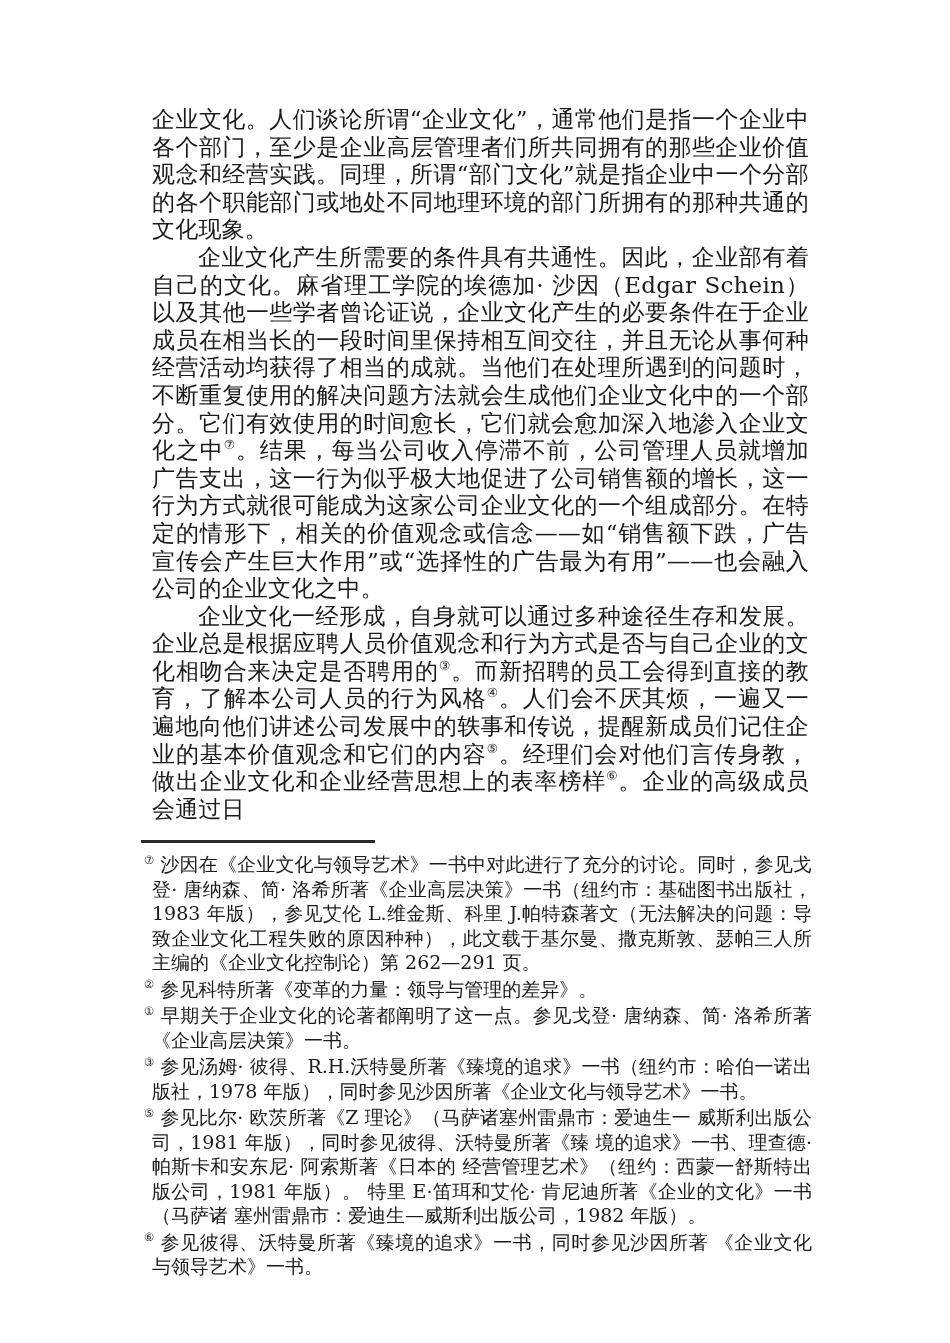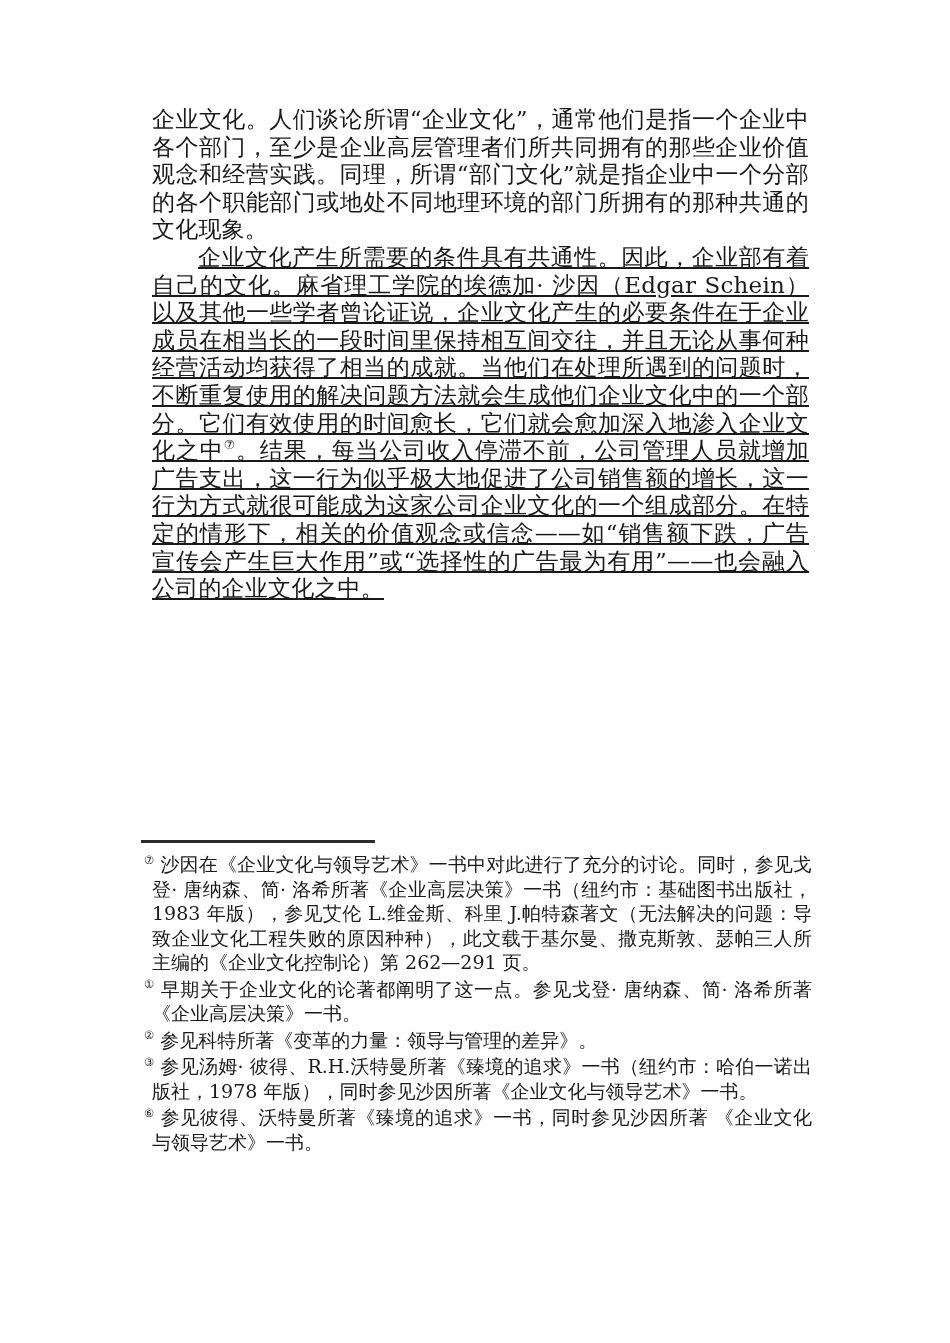--- a/index.html
+++ b/index.html
@@ -16,21 +16,21 @@
     position: absolute;
     left: 152px; top: 106px; width: 657px;
   }
   p.body {
     margin: 0;
     font-size: 23px;
     line-height: 27.6px;
     text-align: justify;
     letter-spacing: 0.2px;
   }
-  p.body.indent { text-indent: 2em; text-decoration: underline; }
+  p.body.indent { text-indent: 2em; }
   sup.fn-ref {
     font-size: 0.55em;
     line-height: 0;
     vertical-align: super;
   }
 
   .footnote-sep {
     position: absolute;
     left: 141px; top: 840px;
     width: 234px; height: 3px;
@@ -55,35 +55,39 @@
   }
 </style>
 </head>
 <body>
 
 <div class="page">
 
   <div class="body-text">
     <p class="body">企业文化。人们谈论所谓“企业文化”，通常他们是指一个企业中各个部门，至少是企业高层管理者们所共同拥有的那些企业价值观念和经营实践。同理，所谓“部门文化”就是指企业中一个分部的各个职能部门或地处不同地理环境的部门所拥有的那种共通的文化现象。</p>
     <p class="body indent">企业文化产生所需要的条件具有共通性。因此，企业部有着自己的文化。麻省理工学院的埃德加· 沙因（Edgar Schein）以及其他一些学者曾论证说，企业文化产生的必要条件在于企业成员在相当长的一段时间里保持相互间交往，并且无论从事何种经营活动均获得了相当的成就。当他们在处理所遇到的问题时，不断重复使用的解决问题方法就会生成他们企业文化中的一个部分。它们有效使用的时间愈长，它们就会愈加深入地渗入企业文化之中<sup class="fn-ref">⑦</sup>。结果，每当公司收入停滞不前，公司管理人员就增加广告支出，这一行为似乎极大地促进了公司销售额的增长，这一行为方式就很可能成为这家公司企业文化的一个组成部分。在特定的情形下，相关的价值观念或信念——如“销售额下跌，广告宣传会产生巨大作用”或“选择性的广告最为有用”——也会融入公司的企业文化之中。</p>
+    <p class="body indent">企业文化一经形成，自身就可以通过多种途径生存和发展。企业总是根据应聘人员价值观念和行为方式是否与自己企业的文化相吻合来决定是否聘用的<sup class="fn-ref">③</sup>。而新招聘的员工会得到直接的教育，了解本公司人员的行为风格<sup class="fn-ref">④</sup>。人们会不厌其烦，一遍又一遍地向他们讲述公司发展中的轶事和传说，提醒新成员们记住企业的基本价值观念和它们的内容<sup class="fn-ref">⑤</sup>。经理们会对他们言传身教，做出企业文化和企业经营思想上的表率榜样<sup class="fn-ref">⑥</sup>。企业的高级成员会通过日</p>
   </div>
 
   <div class="footnote-sep"></div>
 
   <div class="footnote-area">
     <p class="footnote">
       <sup class="fn-marker">⑦</sup><span>沙因在《企业文化与领导艺术》一书中对此进行了充分的讨论。同时，参见戈登· 唐纳森、简· 洛希所著《企业高层决策》一书（纽约市：基础图书出版社，1983 年版），参见艾伦 L.维金斯、科里 J.帕特森著文（无法解决的问题：导致企业文化工程失败的原因种种），此文载于基尔曼、撒克斯敦、瑟帕三人所主编的《企业文化控制论）第 262—291 页。</span>
     </p>
     <p class="footnote">
+      <sup class="fn-marker">②</sup><span>参见科特所著《变革的力量：领导与管理的差异》。</span>
+    </p>
+    <p class="footnote">
       <sup class="fn-marker">①</sup><span>早期关于企业文化的论著都阐明了这一点。参见戈登· 唐纳森、简· 洛希所著《企业高层决策》一书。</span>
     </p>
     <p class="footnote">
-      <sup class="fn-marker">②</sup><span>参见科特所著《变革的力量：领导与管理的差异》。</span>
+      <sup class="fn-marker">③</sup><span>参见汤姆· 彼得、R.H.沃特曼所著《臻境的追求》一书（纽约市：哈伯一诺出版社，1978 年版），同时参见沙因所著《企业文化与领导艺术》一书。</span>
     </p>
     <p class="footnote">
-      <sup class="fn-marker">③</sup><span>参见汤姆· 彼得、R.H.沃特曼所著《臻境的追求》一书（纽约市：哈伯一诺出版社，1978 年版），同时参见沙因所著《企业文化与领导艺术》一书。</span>
+      <sup class="fn-marker">⑤</sup><span>参见比尔· 欧茨所著《Z 理论》（马萨诸塞州雷鼎市：爱迪生一 威斯利出版公司，1981 年版），同时参见彼得、沃特曼所著《臻 境的追求》一书、理查德· 帕斯卡和安东尼· 阿索斯著《日本的 经营管理艺术》（纽约：西蒙一舒斯特出版公司，1981 年版）。 特里 E·笛珥和艾伦· 肯尼迪所著《企业的文化》一书（马萨诸 塞州雷鼎市：爱迪生—威斯利出版公司，1982 年版）。</span>
     </p>
     <p class="footnote">
       <sup class="fn-marker">⑥</sup><span>参见彼得、沃特曼所著《臻境的追求》一书，同时参见沙因所著 《企业文化与领导艺术》一书。</span>
     </p>
   </div>
 
 </div>
 
 </body></html>

